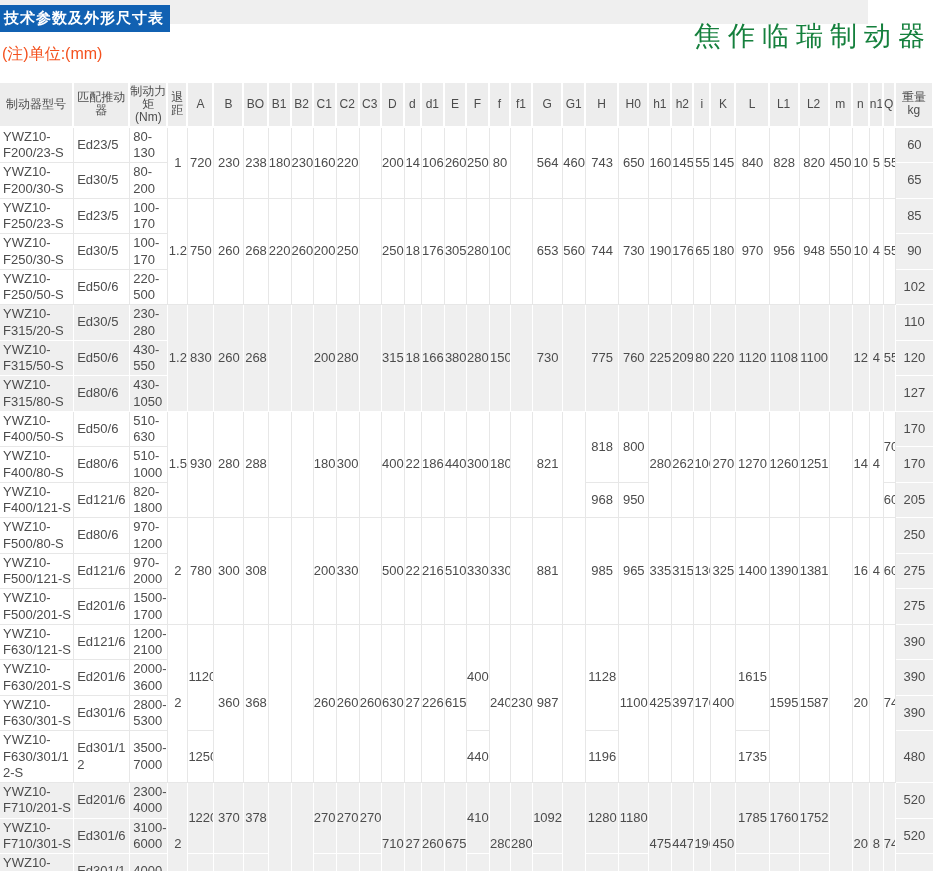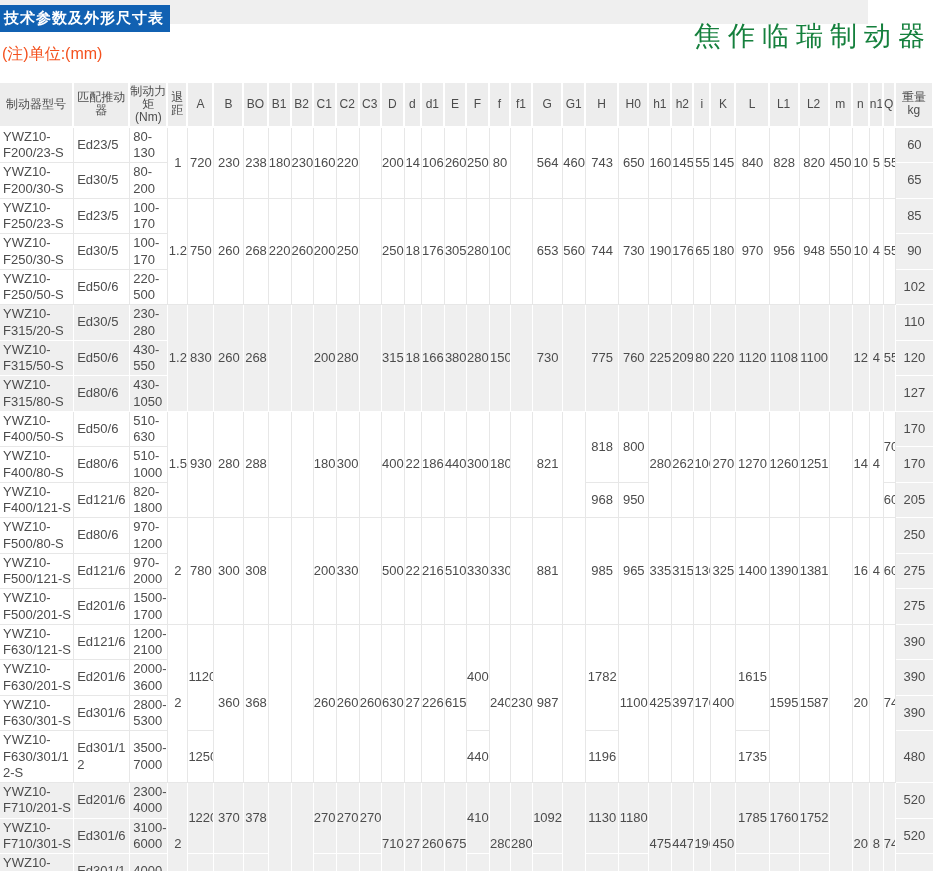--- a/index.html
+++ b/index.html
@@ -368,21 +368,21 @@
         <td rowspan="4">260</td>
         <td rowspan="4">630</td>
         <td rowspan="4">27</td>
         <td rowspan="4">226</td>
         <td rowspan="4">615</td>
         <td rowspan="3">400</td>
         <td rowspan="4">240</td>
         <td rowspan="4">230</td>
         <td rowspan="4">987</td>
         <td rowspan="4"></td>
-        <td rowspan="3">1782</td>
+        <td rowspan="3">1128</td>
         <td rowspan="4">1100</td>
         <td rowspan="4">425</td>
         <td rowspan="4">397</td>
         <td rowspan="4">170</td>
         <td rowspan="4">400</td>
         <td rowspan="3">1615</td>
         <td rowspan="4">1595</td>
         <td rowspan="4">1587</td>
         <td rowspan="4"></td>
         <td rowspan="4">20</td>
@@ -427,21 +427,21 @@
         <td rowspan="2">270</td>
         <td rowspan="3">710</td>
         <td rowspan="3">27</td>
         <td rowspan="3">260</td>
         <td rowspan="3">675</td>
         <td rowspan="2">410</td>
         <td rowspan="3">280</td>
         <td rowspan="3">280</td>
         <td rowspan="2">1092</td>
         <td rowspan="3"></td>
-        <td rowspan="2">1130</td>
+        <td rowspan="2">1280</td>
         <td rowspan="2">1180</td>
         <td rowspan="3">475</td>
         <td rowspan="3">447</td>
         <td rowspan="3">190</td>
         <td rowspan="3">450</td>
         <td rowspan="2">1785</td>
         <td rowspan="2">1760</td>
         <td rowspan="2">1752</td>
         <td rowspan="3"></td>
         <td rowspan="3">20</td>

